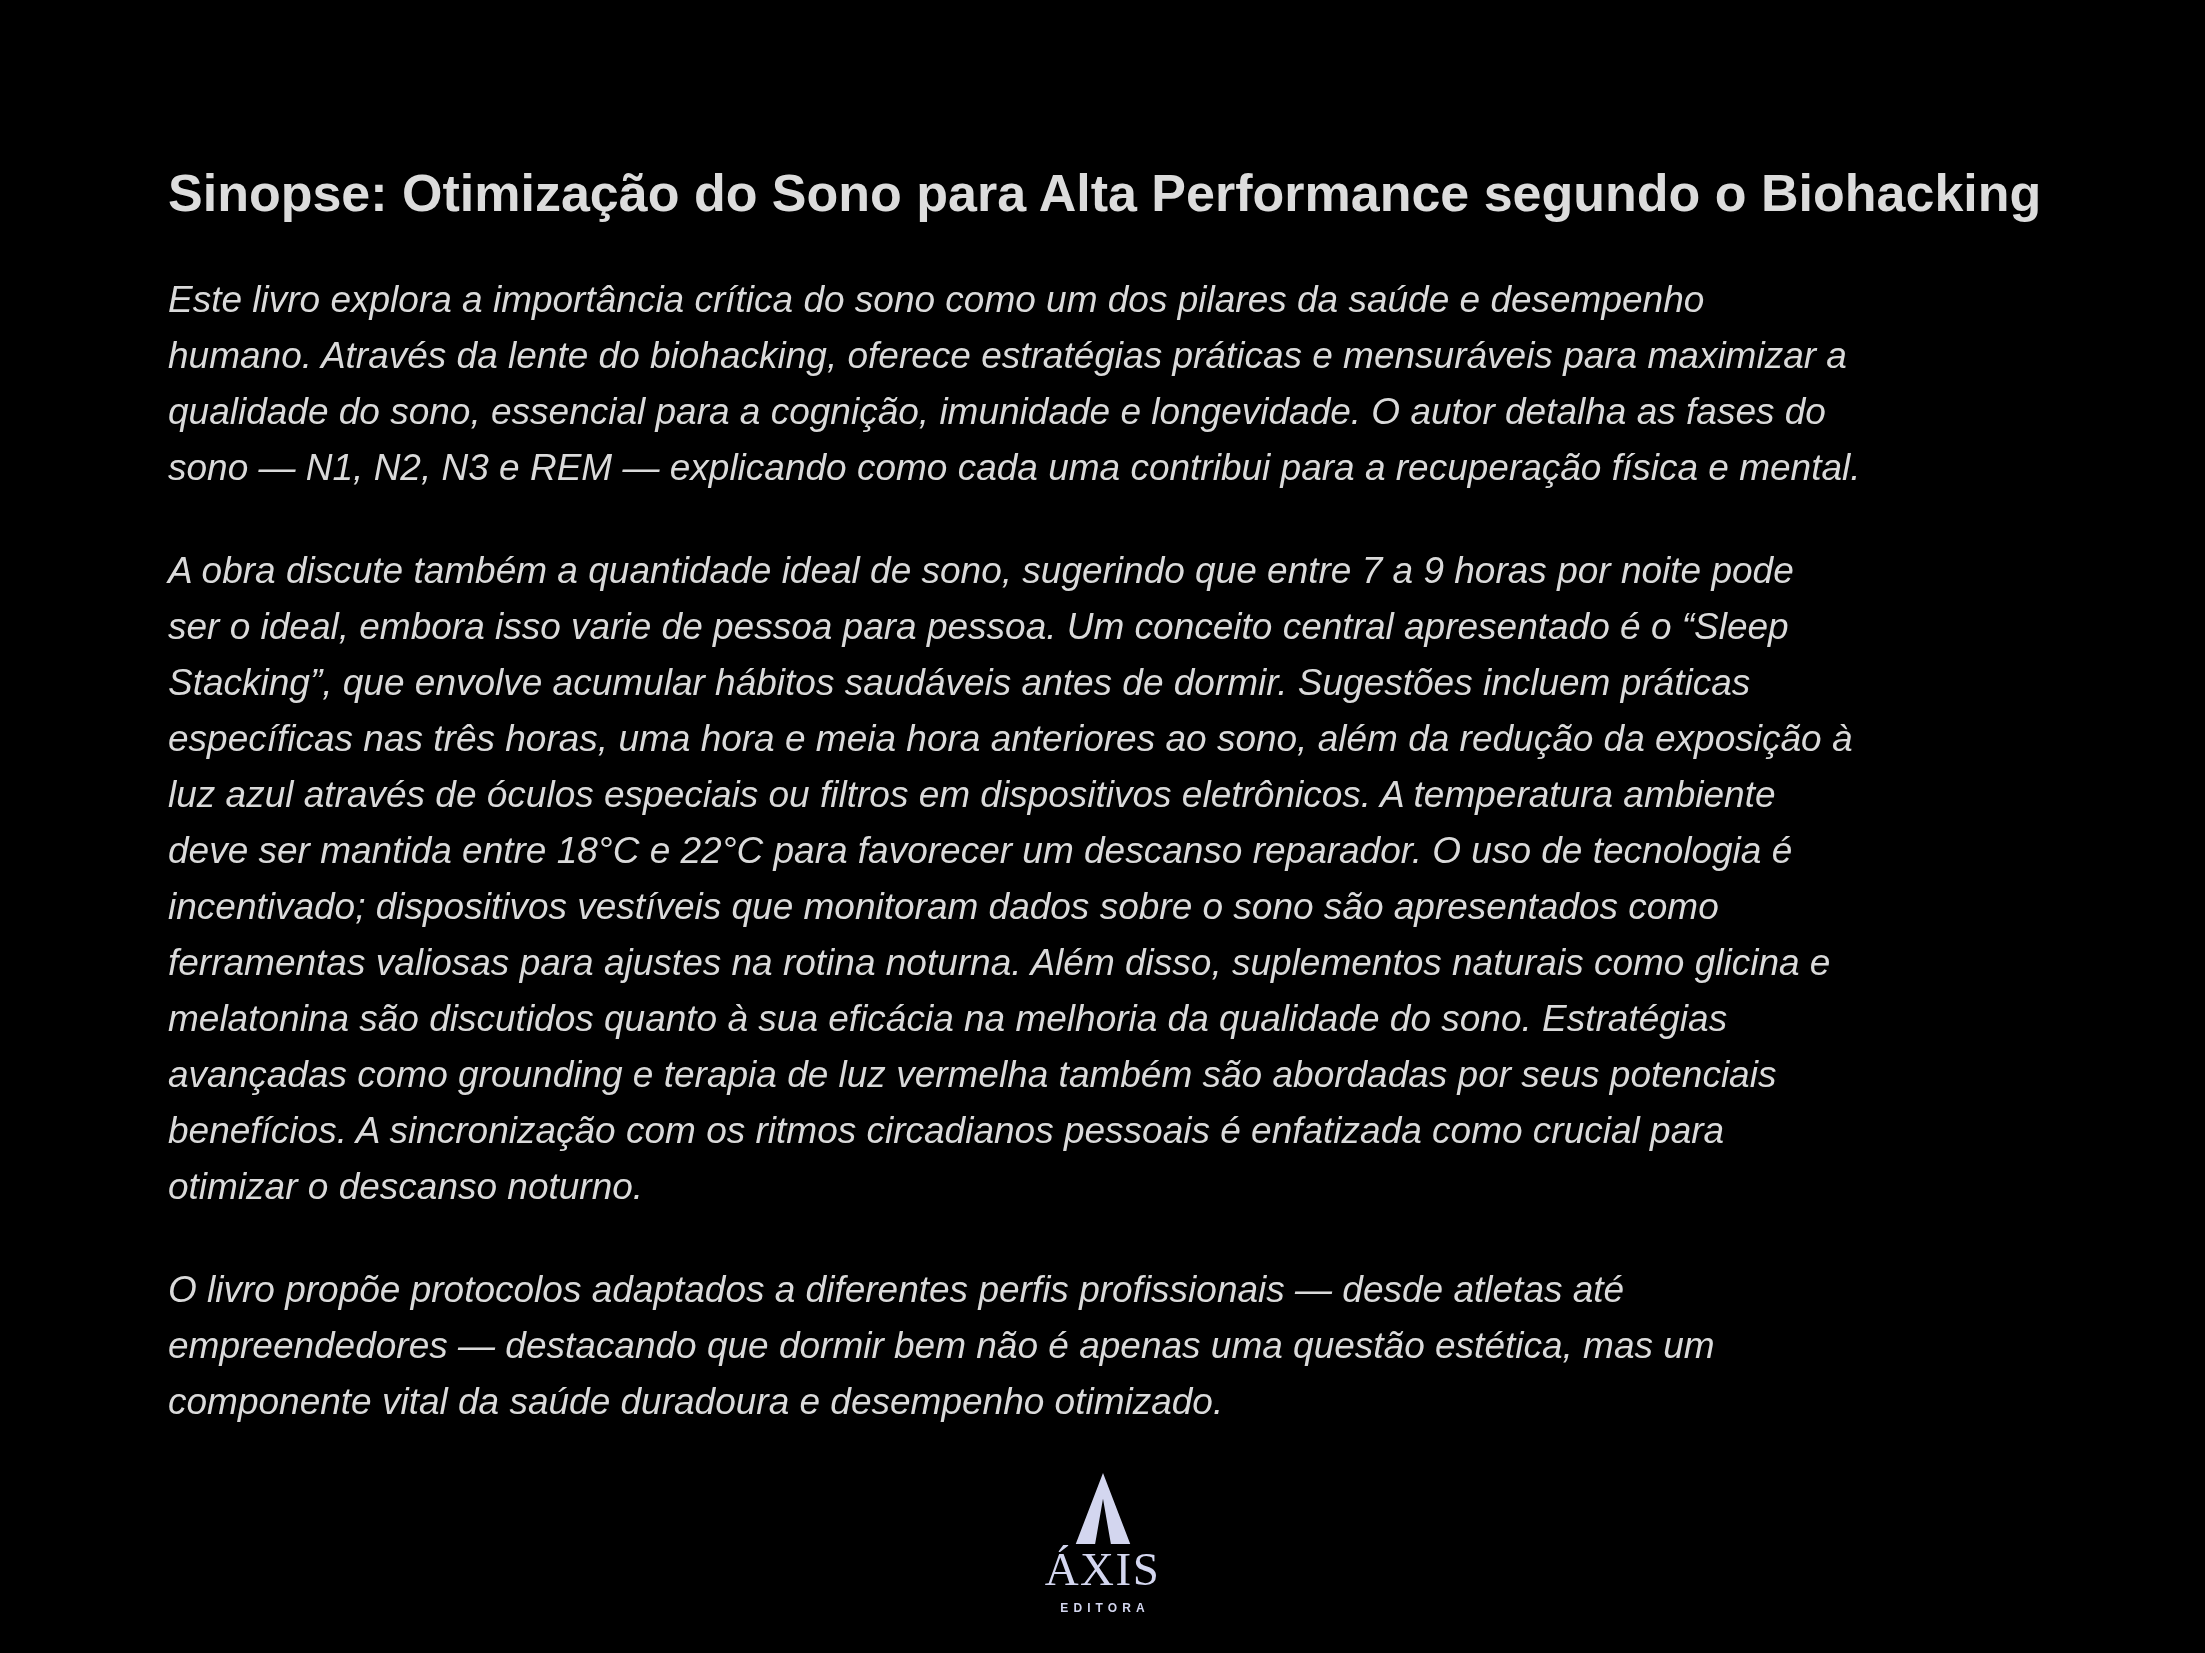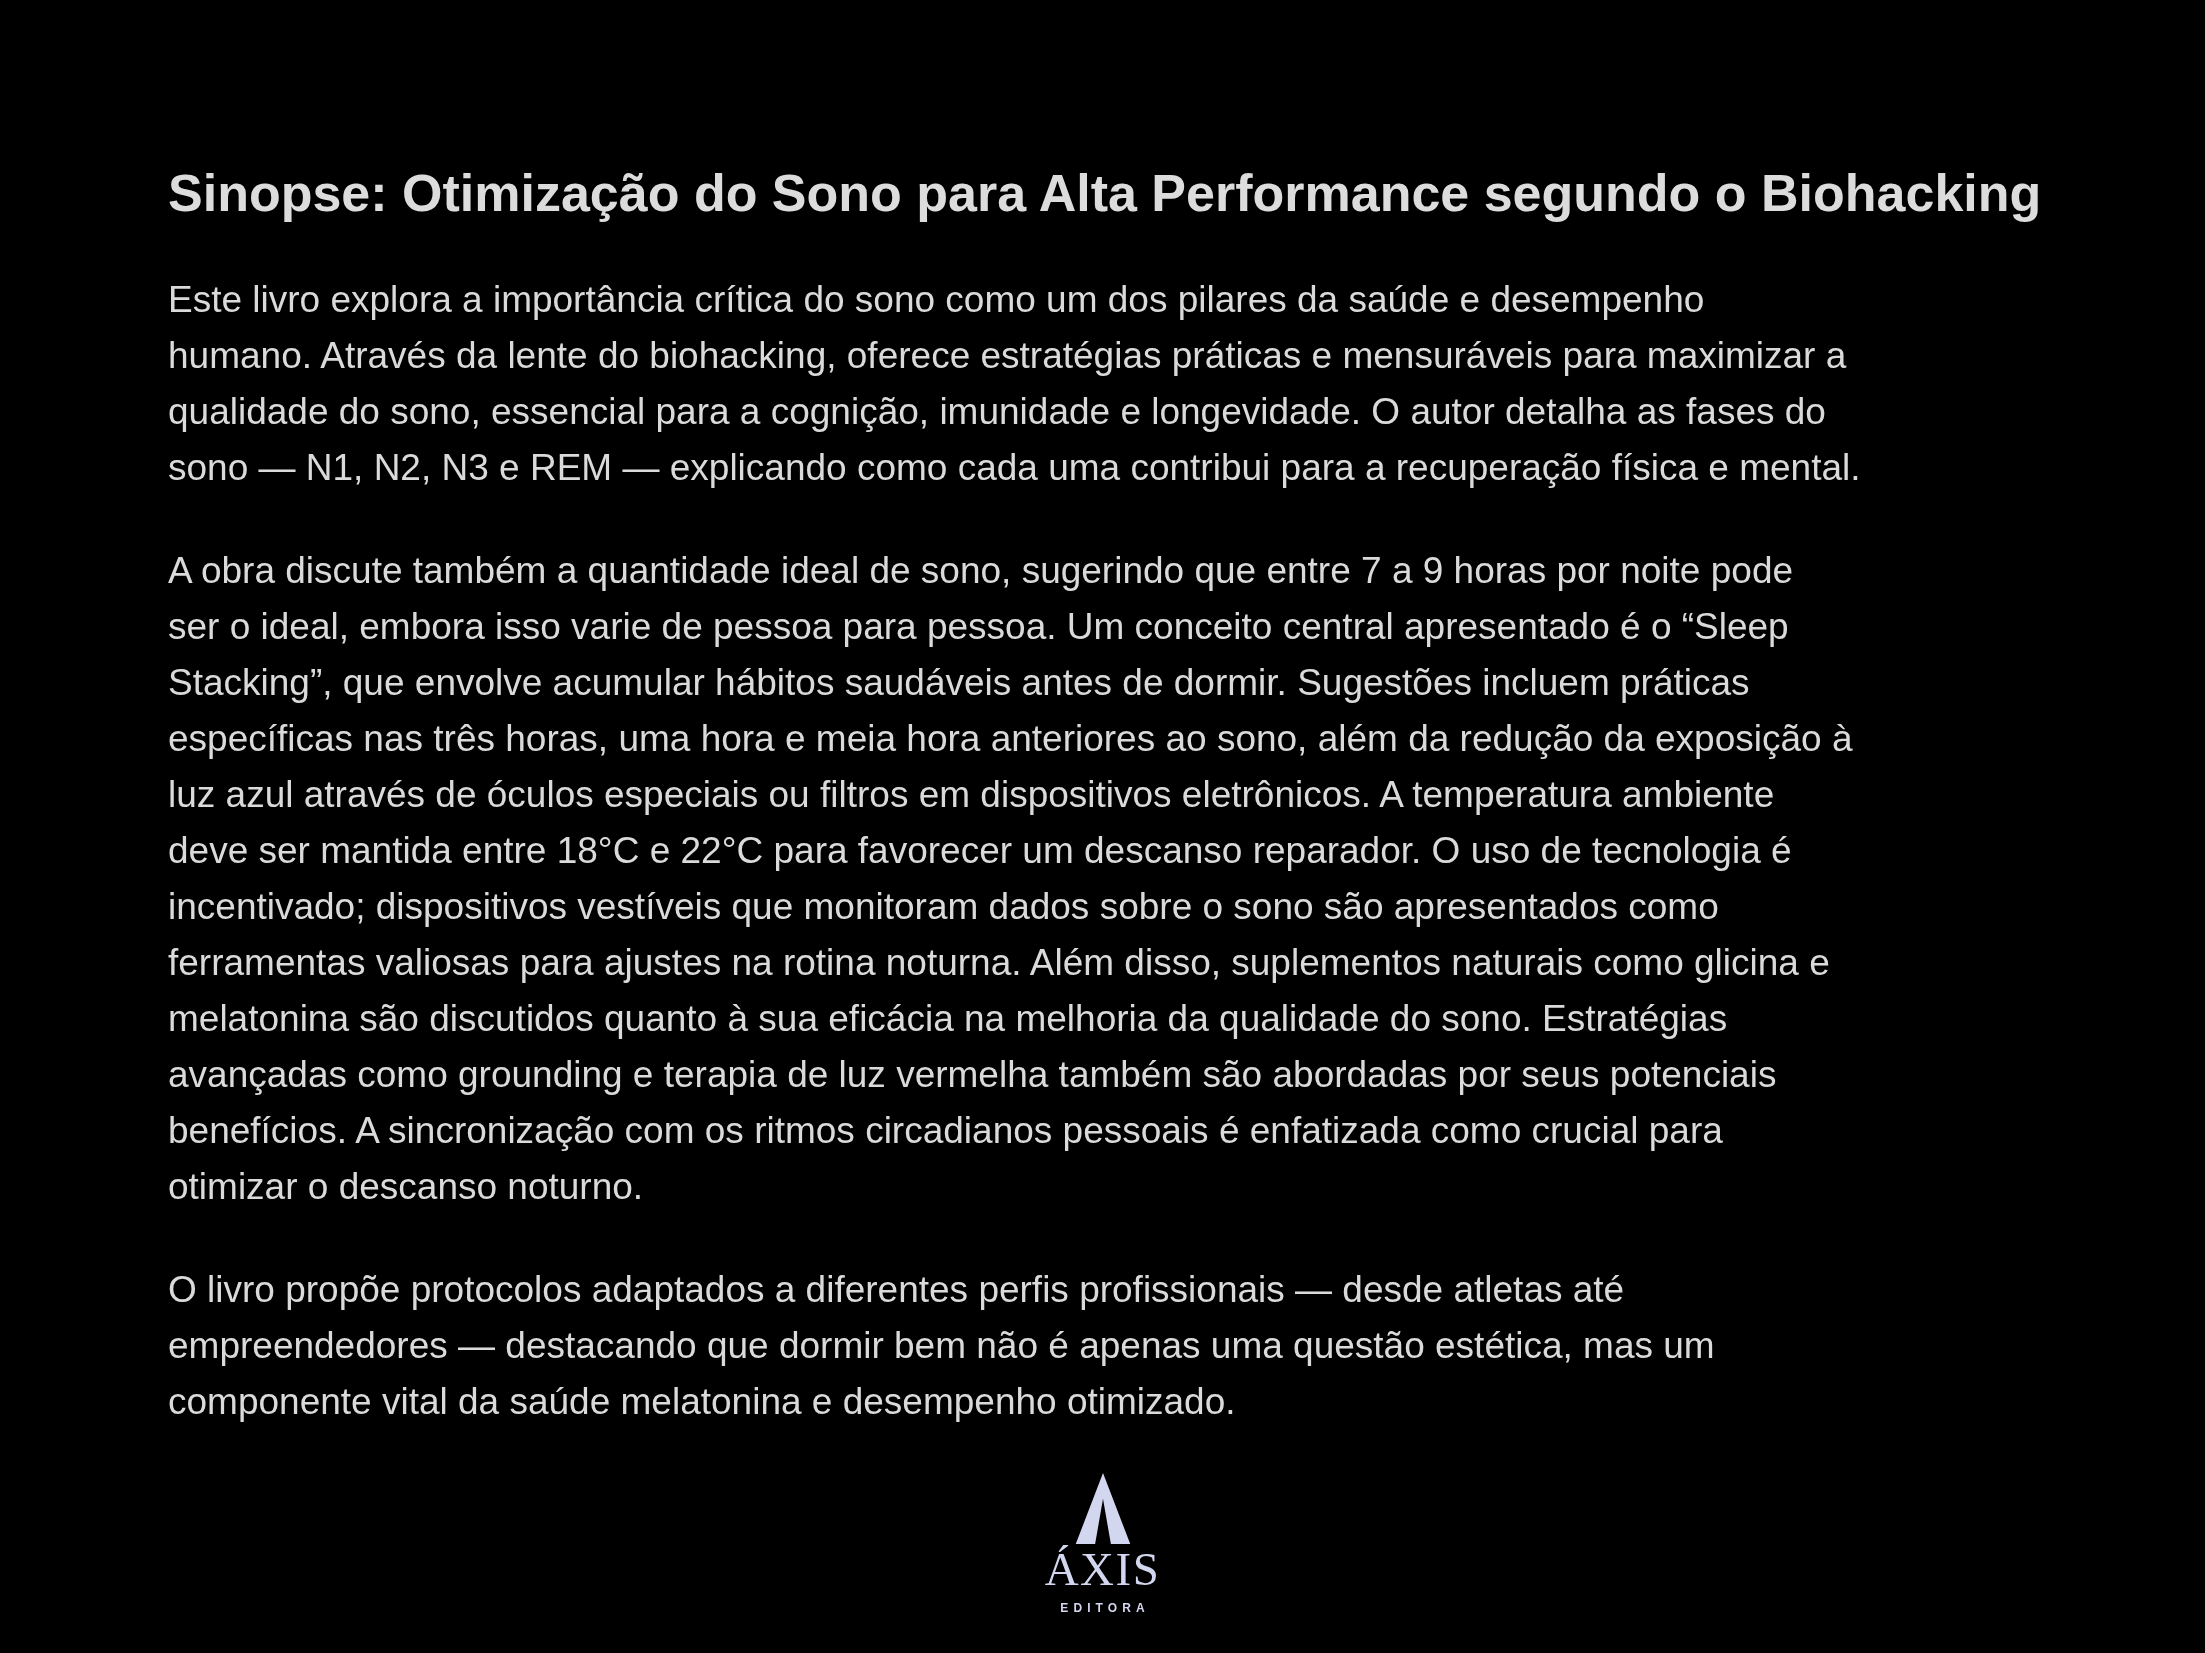--- a/index.html
+++ b/index.html
@@ -25,20 +25,21 @@
     font-size: 52px;
     line-height: 57px;
     margin: 0 0 50px 0;
     color: #dcdcdc;
     white-space: nowrap;
   }
   .title .label { font-weight: 700; }
   .para {
     margin: 0 0 47px 0;
     white-space: pre-line;
+    font-style: italic;
   }
   .logo {
     position: absolute;
     top: 1473px;
     left: 0;
     width: 100%;
     text-align: center;
     color: #d3d6ef;
   }
   .logo-mark {
@@ -81,21 +82,21 @@
 deve ser mantida entre 18°C e 22°C para favorecer um descanso reparador. O uso de tecnologia é
 incentivado; dispositivos vestíveis que monitoram dados sobre o sono são apresentados como
 ferramentas valiosas para ajustes na rotina noturna. Além disso, suplementos naturais como glicina e
 melatonina são discutidos quanto à sua eficácia na melhoria da qualidade do sono. Estratégias
 avançadas como grounding e terapia de luz vermelha também são abordadas por seus potenciais
 benefícios. A sincronização com os ritmos circadianos pessoais é enfatizada como crucial para
 otimizar o descanso noturno.</p>
 
   <p class="para">O livro propõe protocolos adaptados a diferentes perfis profissionais — desde atletas até
 empreendedores — destacando que dormir bem não é apenas uma questão estética, mas um
-componente vital da saúde melatonina e desempenho otimizado.</p>
+componente vital da saúde duradoura e desempenho otimizado.</p>
 </main>
 
 <footer class="logo">
   <svg class="logo-mark" width="56" height="71" viewBox="0 0 76 99" aria-hidden="true">
     <polygon points="38,0 76,99 49,99 38,36 27,99 0,99" fill="#d3d6ef"></polygon>
   </svg>
   <div class="logo-name">ÁXIS</div>
   <div class="logo-sub">EDITORA</div>
 </footer>
 

